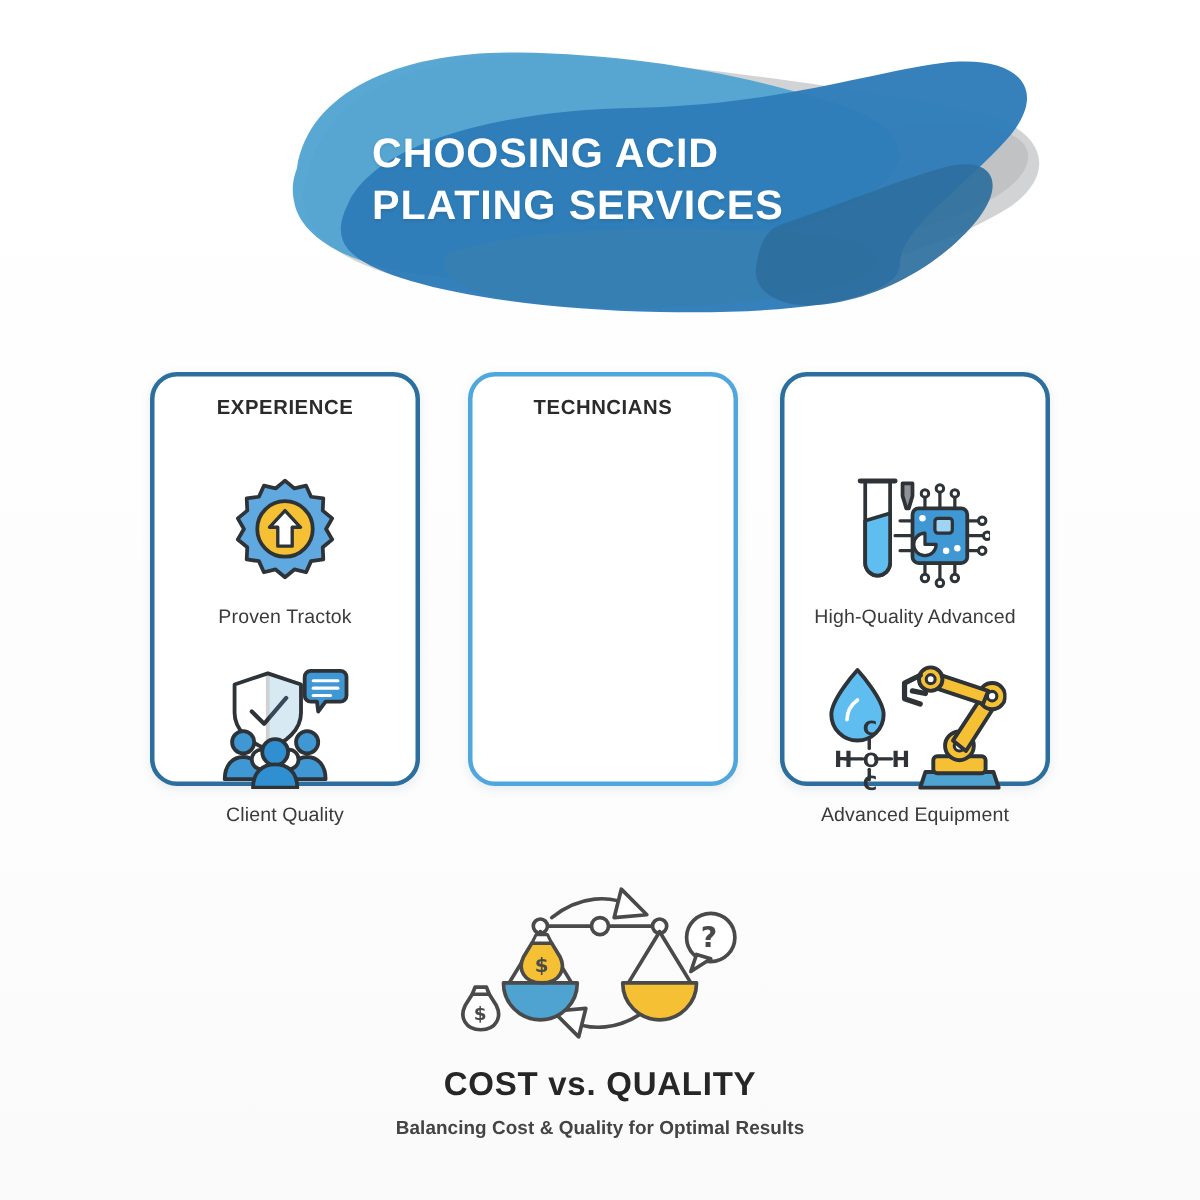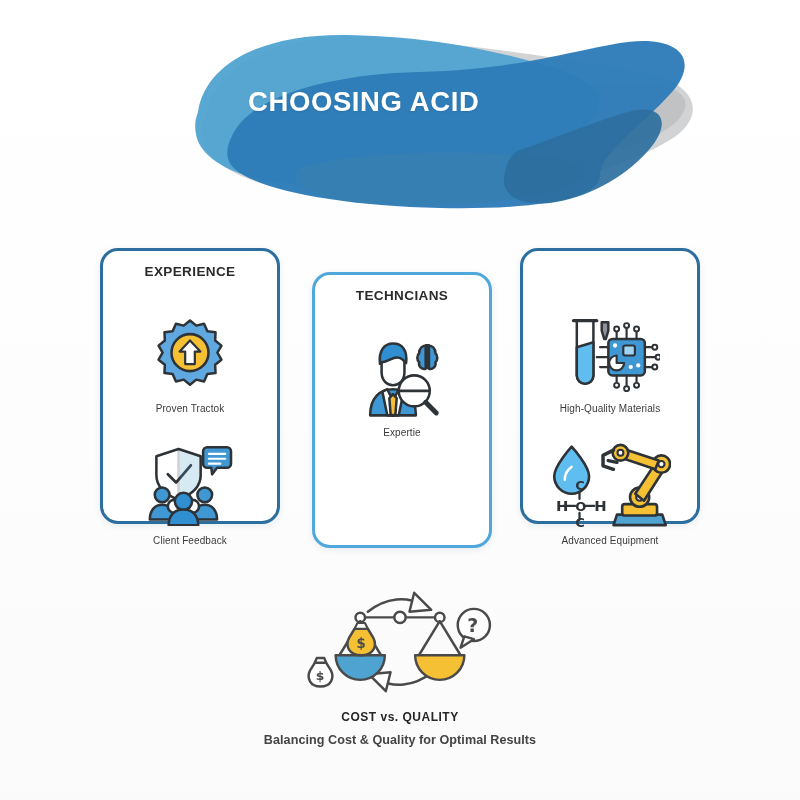--- a/index.html
+++ b/index.html
@@ -64,21 +64,21 @@
     position: absolute;
     top: 0;
     width: 180px;
     height: 276px;
     box-sizing: border-box;
     border-radius: 18px;
     background: #ffffff;
     box-shadow: 0 2px 7px rgba(40,80,120,0.10);
   }
   .card-1 { left: 0px;   border: 3px solid #2c6f9e; }
-  .card-2 { left: 212px; border: 3px solid #4fa7dc; margin-top: 24px; }
+  .card-2 { left: 212px; border: 3px solid #4fa7dc; }
   .card-3 { left: 420px; border: 3px solid #2c6f9e; }
 
   .card-title {
     position: absolute;
     top: 12px;
     left: 0;
     width: 100%;
     text-align: center;
     font-size: 13.5px;
     font-weight: bold;
@@ -99,42 +99,42 @@
   .slot-b { top: 188px; }
 
   .slot-icon {
     height: 92px;
     display: flex;
     align-items: center;
     justify-content: center;
   }
   .slot-label {
     margin-top: 4px;
-    font-size: 10px;
+    font-size: 13px;
     color: #3a3a3a;
     letter-spacing: 0.1px;
   }
 
   
   .footer {
     position: absolute;
     left: 0;
     top: 592px;
     width: 800px;
     text-align: center;
   }
   .footer-icon {
     height: 100px;
     display: flex;
     align-items: center;
     justify-content: center;
   }
   .footer-title {
     margin-top: 18px;
-    font-size: 12px;
+    font-size: 22px;
     font-weight: bold;
     color: #262626;
     letter-spacing: 0.5px;
   }
   .footer-sub {
     margin-top: 9px;
     font-size: 12.6px;
     color: #444444;
     letter-spacing: 0.05px;
     font-weight: bold;
@@ -153,20 +153,21 @@
 
       <path d="M198,112 C206,60 268,34 345,35 C430,36 505,52 560,70 C606,85 612,110 578,130 C530,158 430,186 330,186 C240,186 200,160 196,134 C194,124 196,118 198,112 Z" fill="#4fa3d1" opacity="0.95"></path>
 
       <path d="M300,168 C360,150 460,150 540,156 C590,160 600,178 560,190 C505,206 400,210 340,200 C300,193 288,178 300,168 Z" fill="#f5c033" opacity="0.96"></path>
 
       <path d="M232,136 C250,96 330,74 420,72 C520,70 580,48 628,42 C680,36 700,60 672,92 C640,128 600,152 600,176 C600,198 540,210 440,208 C340,206 260,190 236,170 C224,160 226,148 232,136 Z" fill="#2e7cb8" opacity="0.96"></path>
       <path d="M520,150 C560,136 600,120 628,112 C660,103 672,120 652,146 C630,174 592,196 556,202 C522,208 502,196 504,178 C506,164 510,154 520,150 Z" fill="#2c6f9e" opacity="0.92"></path>
     </svg>
     <div class="header-title">
       <span>CHOOSING ACID</span>
+      <span class="line2">PLATING SERVICES</span>
     </div>
   </div>
 
   <div class="cards">
 
     <div class="card card-1">
       <div class="card-title">EXPERIENCE</div>
 
       <div class="card-slot slot-a">
         <div class="slot-icon">
@@ -204,54 +205,27 @@
               <path fill="#3f97d3" d="M58 92 C58 80 65 74 73 74 C81 74 88 80 88 92 Z"></path>
 
               <circle cx="36" cy="76" r="8" fill="#ffffff"></circle>
               <circle cx="58" cy="76" r="8" fill="#ffffff"></circle>
 
               <circle cx="47" cy="70" r="10.5" fill="#2f8fd0"></circle>
               <path fill="#2f8fd0" d="M29 99 C29 86 37 80 47 80 C57 80 65 86 65 99 Z"></path>
             </g>
           </svg>
         </div>
-        <div class="slot-label">Client Feedback</div>
+        <div class="slot-label">Client Quality</div>
       </div>
     </div>
 
     <div class="card card-2">
       <div class="card-title">TECHNCIANS</div>
 
-      <div class="card-slot slot-a">
-        <div class="slot-icon">
-          <svg width="90" height="80" viewBox="0 0 110 98" xmlns="http://www.w3.org/2000/svg">
-            <g stroke="#2e3338" stroke-width="3.1" stroke-linejoin="round" stroke-linecap="round">
-
-              <path fill="#3f97d3" d="M86 10 C80 10 76 14 76 20 C73 22 73 29 76 31 C75 36 79 40 84 39 L84 10 Z"></path>
-              <path fill="#3f97d3" d="M86 10 C92 10 96 14 96 20 C99 22 99 29 96 31 C97 36 93 40 88 39 L88 10 Z"></path>
-              <line x1="86" y1="11" x2="86" y2="38"></line>
-
-              <path fill="#3f97d3" d="M16 96 C16 74 28 64 44 64 C60 64 72 74 72 96 Z"></path>
-
-              <path fill="#ffffff" d="M37 64 L44 78 L51 64 L57 67 L51 96 L37 96 L31 67 Z"></path>
-
-              <path fill="#f5c033" d="M44 70 L48.5 75 L47 94 L44 97 L41 94 L39.5 75 Z"></path>
-
-              <path fill="#ffffff" d="M30 30 C30 19 36 13 44 13 C52 13 58 19 58 30 L58 43 C58 53 52 59 44 59 C36 59 30 53 30 43 Z"></path>
-
-              <path fill="#2f8fd0" d="M28 33 C26 16 34 8 44 8 C55 8 62 16 60 32 C57 28 54 25 49 25 C42 25 38 31 30 31 Z"></path>
-
-              <circle cx="70" cy="66" r="19" fill="#ffffff"></circle>
-              <line x1="52" y1="66" x2="88" y2="66"></line>
-              <line x1="84" y1="80" x2="97" y2="93" stroke-width="6"></line>
-            </g>
-          </svg>
-        </div>
-        <div class="slot-label">Expertie</div>
-      </div>
 
     </div>
 
     <div class="card card-3">
 
       <div class="card-slot slot-a">
         <div class="slot-icon">
           <svg width="100" height="78" viewBox="0 0 120 94" xmlns="http://www.w3.org/2000/svg">
             <g stroke="#2e3338" stroke-width="3" stroke-linejoin="round" stroke-linecap="round">
 
@@ -290,21 +264,21 @@
                 <circle cx="68" cy="86" r="3"></circle>
                   <circle cx="80" cy="90" r="3"></circle>
                   <circle cx="92" cy="86" r="3"></circle>
                 <circle cx="114" cy="40" r="3"></circle>
                   <circle cx="118" cy="52" r="3"></circle>
                   <circle cx="114" cy="64" r="3"></circle>
               </g>
             </g>
           </svg>
         </div>
-        <div class="slot-label">High-Quality Materials</div>
+        <div class="slot-label">High-Quality Advanced</div>
       </div>
 
       <div class="card-slot slot-b">
         <div class="slot-icon">
           <svg width="122" height="84" viewBox="0 0 140 96" xmlns="http://www.w3.org/2000/svg">
             <g stroke="#2e3338" stroke-width="3" stroke-linejoin="round" stroke-linecap="round">
 
               <path fill="#5fbdf0" d="M26 4 C26 4 46 26 46 38 A20 20 0 0 1 6 38 C6 26 26 4 26 4 Z"></path>
               <path fill="none" stroke="#ffffff" stroke-width="2.8" d="M18 42 C18 34 22 30 26 27"></path>
 

